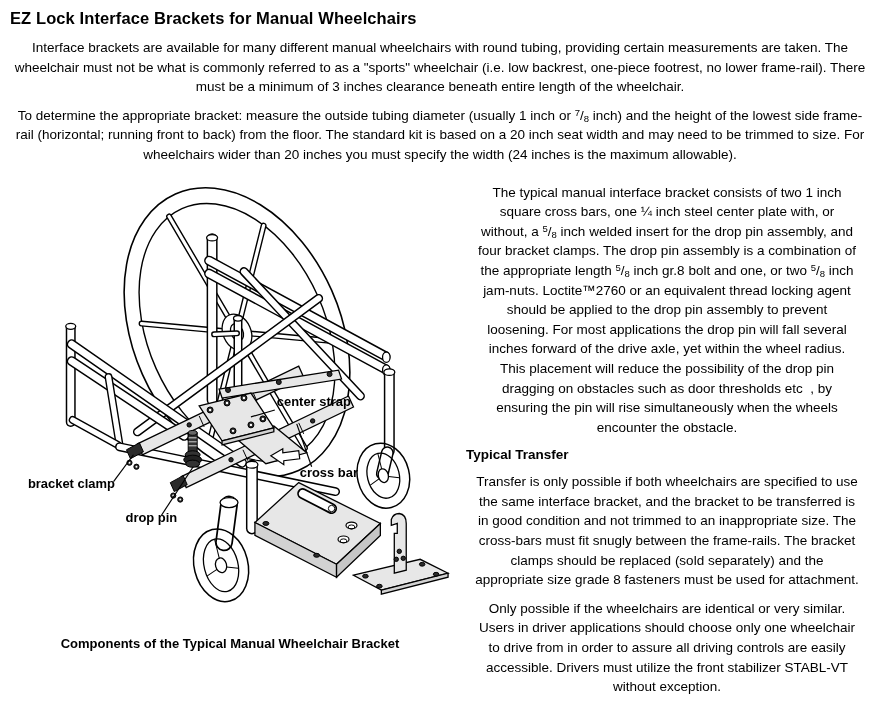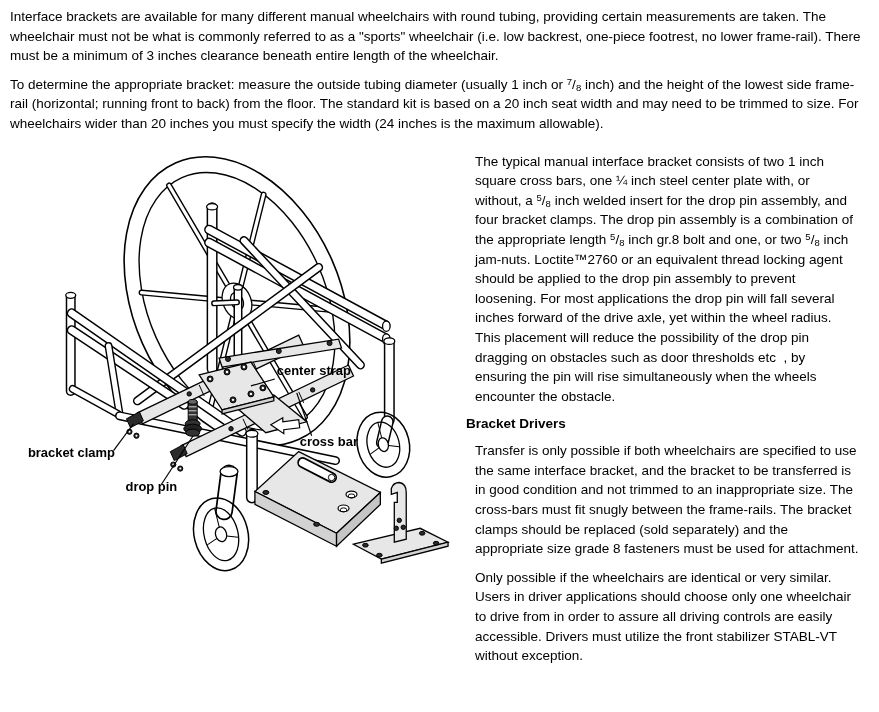--- a/index.html
+++ b/index.html
@@ -3,21 +3,21 @@
 <meta charset="utf-8">
 <style>
   html,body{margin:0;padding:0;background:#ffffff;}
   body{
     width:879px;height:712px;overflow:hidden;color:#000;
     font-family:"Liberation Sans","DejaVu Sans",sans-serif;
     -webkit-text-size-adjust:none;
   }
   .page{padding:7px 9px 0 10px;}
   h1.title{font-size:16.5px;line-height:19px;margin:2px 0 10px 0;letter-spacing:.1px;}
-  p.body{font-size:13.5px;line-height:19.6px;margin:0 0 9px 0;}
+  p.body{font-size:13.5px;line-height:19.6px;margin:0 0 9px 0;text-align:center;}
   .columns{display:flex;align-items:flex-start;margin-top:2px;}
   .left-col{width:450px;flex:none;}
   .right-col{flex:1;padding-left:6px;padding-right:2px;}
   .right-col p.body{margin:9px;}
   h2.subhead{font-size:13.5px;line-height:17px;margin:12px 0 1px 0;}
   h2.first{margin-top:7px;}
   sup{font-size:9.5px;line-height:0;vertical-align:4px;}
   sub{font-size:9.5px;line-height:0;vertical-align:-2px;}
   .caption{font-weight:bold;font-size:13px;text-align:center;margin:7px 0 0 0;width:440px;}
   svg{display:block;}
@@ -29,20 +29,21 @@
   .metal2{fill:#d2d2d2;stroke:#000;stroke-width:1.3;}
   .metal3{fill:#c6c6c6;stroke:#000;stroke-width:1.3;}
   .dark{fill:#2b2b2b;stroke:#000;stroke-width:1;}
   .cap{fill:#fff;stroke:#000;stroke-width:1.3;}
 </style>
 </head>
 <body>
 
 <div class="page">
 
+  <h1 class="title">EZ Lock Interface Brackets for Manual Wheelchairs</h1>
 
   <p class="body">Interface brackets are available for many different manual wheelchairs with round tubing, providing certain measurements are taken. The wheelchair must not be what is commonly referred to as a "sports" wheelchair (i.e. low backrest, one-piece footrest, no lower frame-rail). There must be a minimum of 3 inches clearance beneath entire length of the wheelchair.</p>
   <p class="body">To determine the appropriate bracket: measure the outside tubing diameter (usually 1 inch or <sup>7</sup>/<sub>8</sub> inch) and the height of the lowest side frame-rail (horizontal; running front to back) from the floor. The standard kit is based on a 20 inch seat width and may need to be trimmed to size. For wheelchairs wider than 20 inches you must specify the width (24 inches is the maximum allowable).</p>
 
   <div class="columns">
 
     <div class="left-col">
       <svg width="450" height="455" viewBox="0 0 452 455">
 
         <g>
@@ -227,25 +228,26 @@
           <text x="18" y="314">bracket clamp</text>
           <line class="ln" stroke-width="1.2" x1="152" y1="342" x2="184" y2="293"></line>
           <text x="116" y="349">drop pin</text>
           <line class="ln" stroke-width="1.2" x1="266" y1="236" x2="242" y2="243"></line>
           <text x="268" y="232">center strap</text>
           <line class="ln" stroke-width="1.2" x1="303" y1="293" x2="288" y2="250"></line>
           <text x="291" y="303">cross bar</text>
         </g>
       </svg>
 
+      <div class="caption">Components of the Typical Manual Wheelchair Bracket</div>
     </div>
 
     <div class="right-col">
       <p class="body">The typical manual interface bracket consists of two 1 inch square cross bars, one ¼ inch steel center plate with, or without, a <sup>5</sup>/<sub>8</sub> inch welded insert for the drop pin assembly, and four bracket clamps. The drop pin assembly is a combination of the appropriate length <sup>5</sup>/<sub>8</sub> inch gr.8 bolt and one, or two <sup>5</sup>/<sub>8</sub> inch jam-nuts. Loctite™2760 or an equivalent thread locking agent should be applied to the drop pin assembly to prevent loosening. For most applications the drop pin will fall several inches forward of the drive axle, yet within the wheel radius. This placement will reduce the possibility of the drop pin dragging on obstacles such as door thresholds etc&nbsp;&nbsp;, by ensuring the pin will rise simultaneously when the wheels encounter the obstacle.</p>
 
-      <h2 class="subhead first">Bracket Drivers</h2>
+      <h2 class="subhead first">Typical Transfer</h2>
       <p class="body">Transfer is only possible if both wheelchairs are specified to use the same interface bracket, and the bracket to be transferred is in good condition and not trimmed to an inappropriate size. The cross-bars must fit snugly between the frame-rails. The bracket clamps should be replaced (sold separately) and the appropriate size grade 8 fasteners must be used for attachment.</p>
 
       <p class="body">Only possible if the wheelchairs are identical or very similar. Users in driver applications should choose only one wheelchair to drive from in order to assure all driving controls are easily accessible. Drivers must utilize the front stabilizer STABL-VT without exception.</p>
     </div>
 
   </div>
 </div>
 
 </body></html>

